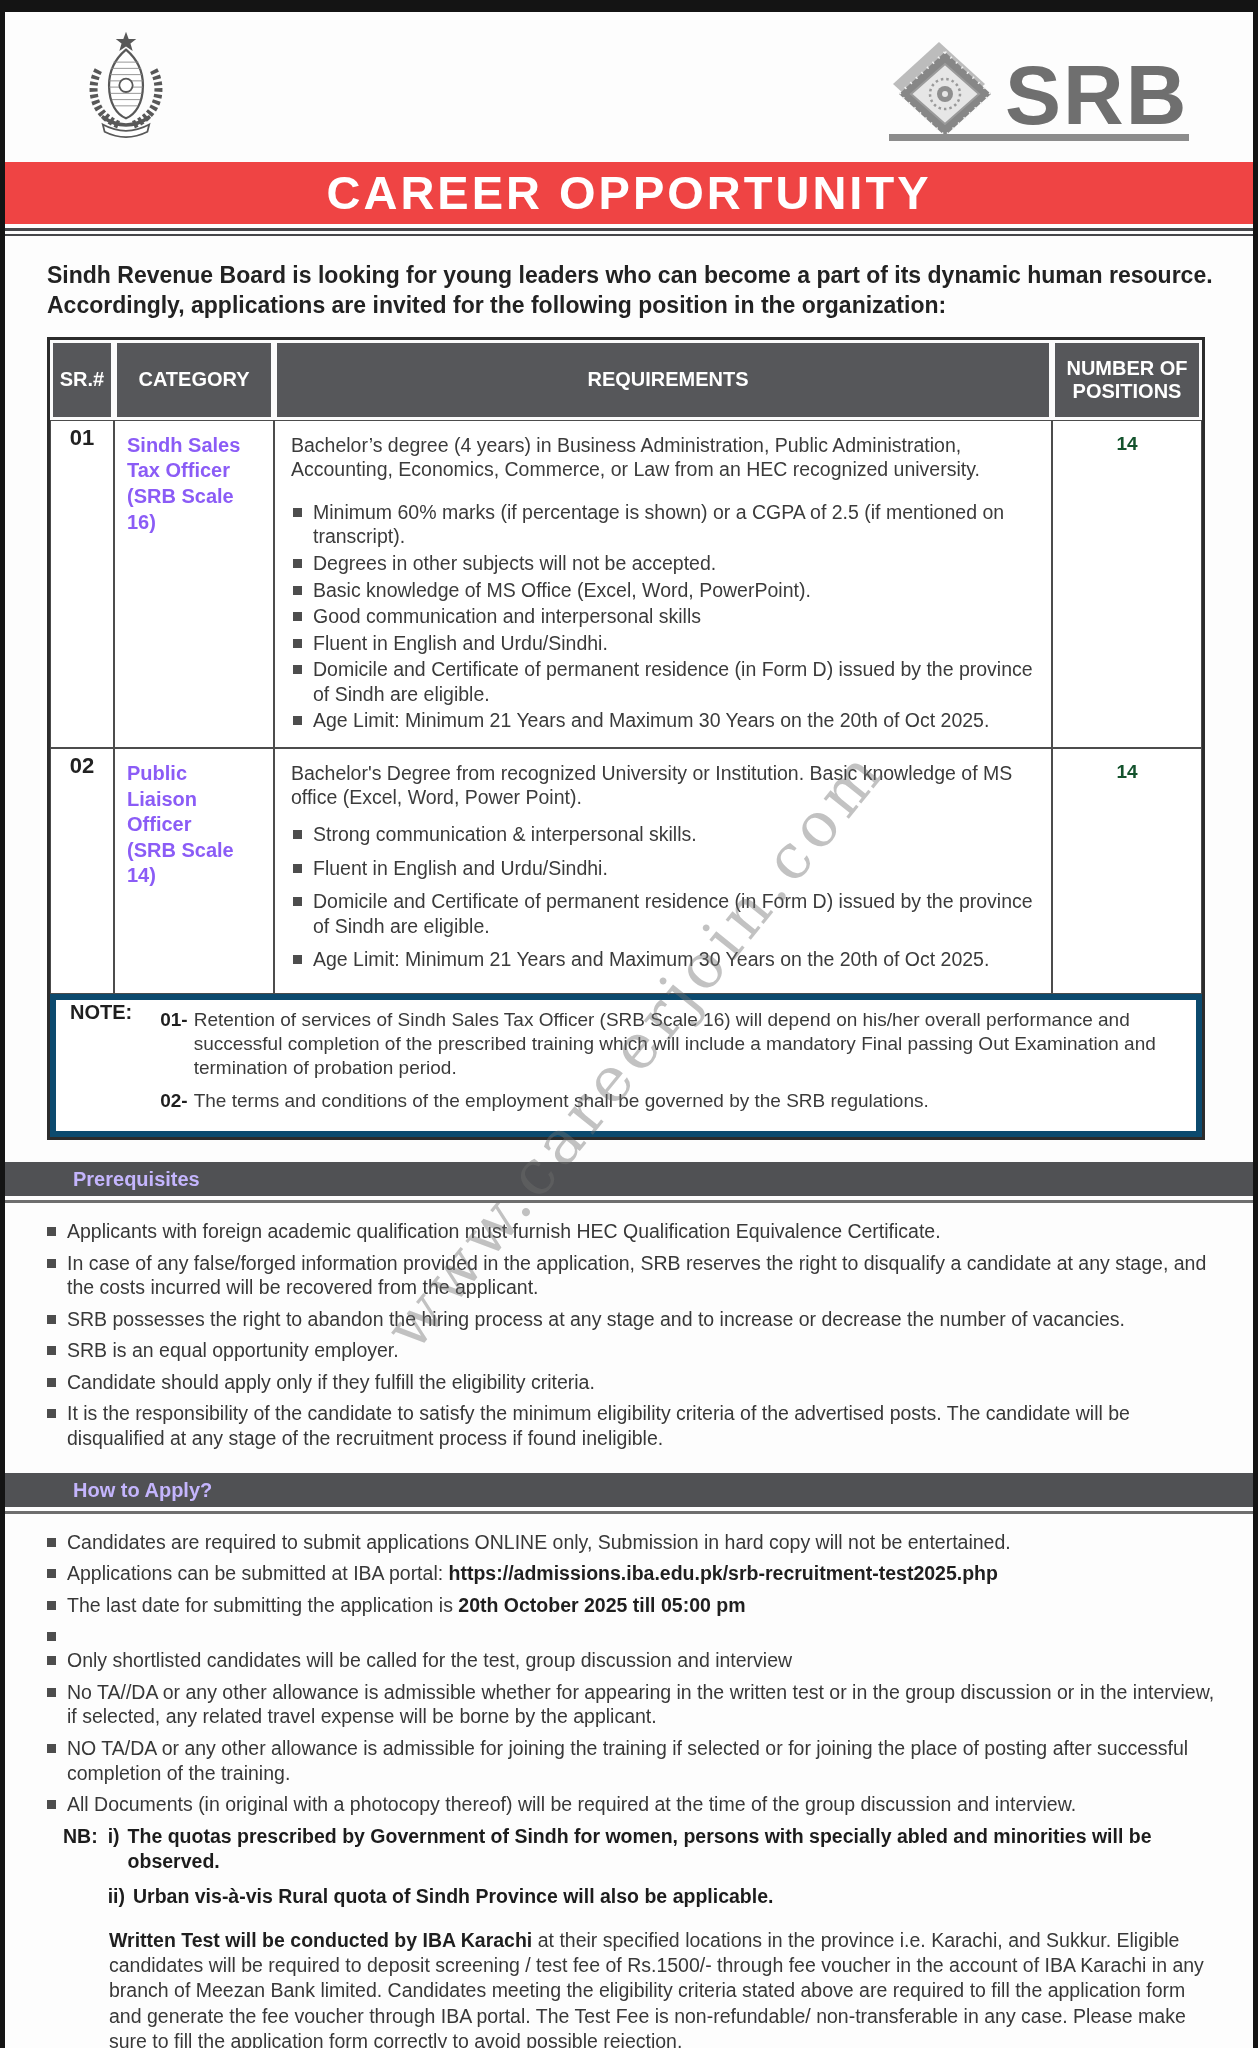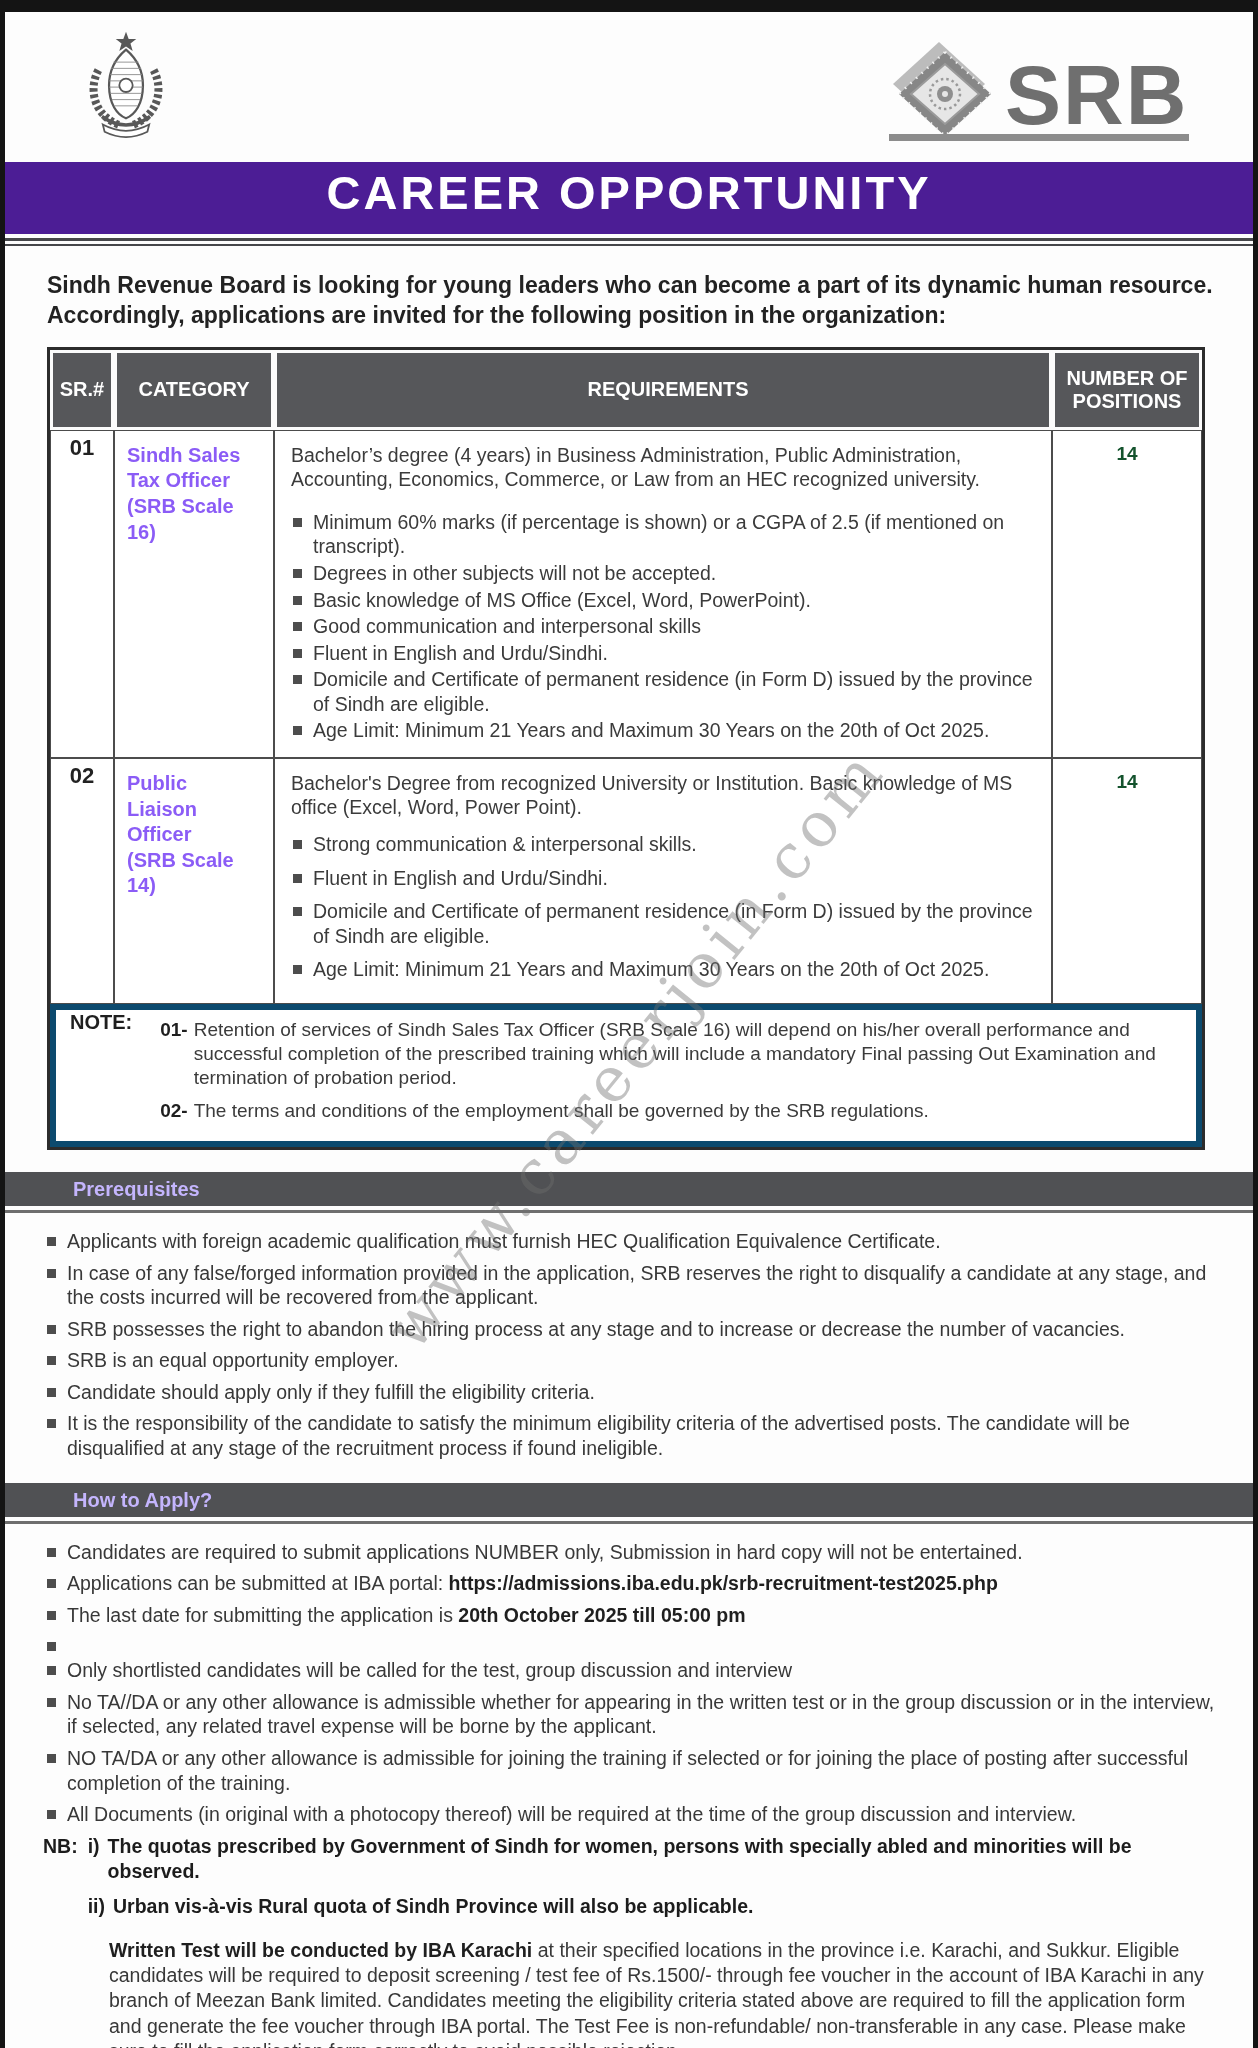--- a/index.html
+++ b/index.html
@@ -7,22 +7,22 @@
   .frame{position:relative;border:5px solid #141414;border-top:12px solid #141414;min-height:2010px;background:#fdfdfd;overflow:hidden;}
   
   .watermark{position:absolute;left:150px;top:1000px;width:960px;text-align:center;
     transform:rotate(-51deg);font-family:"DejaVu Serif", serif;font-size:62px;
     letter-spacing:6px;color:rgba(110,110,110,0.42);z-index:6;pointer-events:none;white-space:nowrap;}
   
   .masthead{display:flex;justify-content:space-between;align-items:flex-start;padding:18px 58px 6px 62px;height:126px;}
   .crest{width:118px;height:116px;}
   .srb-logo{width:312px;height:104px;margin-top:10px;}
   
-  .banner{background:#4c1d95;color:#ffffff;text-align:center;font-weight:bold;
-    font-size:47px;letter-spacing:3px;height:72px;line-height:62px;}
+  .banner{background:#ef4444;color:#ffffff;text-align:center;font-weight:bold;
+    font-size:47px;letter-spacing:3px;height:62px;line-height:62px;}
   .rule-thick{height:3px;background:#46474a;margin-top:4px;}
   .rule-thin{height:2px;background:#46474a;margin-top:3px;}
   
   .intro{margin:24px 40px 16px 42px;font-size:23px;line-height:1.32;font-weight:bold;color:#222;}
   
   .table-wrap{margin:0 48px 0 42px;border:3px solid #2c2c2c;background:#fff;}
   table{border-collapse:separate;border-spacing:0;width:100%;table-layout:fixed;}
   col.c-sr{width:64px;} col.c-cat{width:160px;} col.c-req{width:auto;} col.c-pos{width:150px;}
   th{background:#56575a;color:#fff;border:3px solid #fbfbfb;font-size:20px;
      padding:14px 4px;text-align:center;line-height:1.15;vertical-align:middle;}
@@ -46,21 +46,21 @@
   .note-num{font-weight:bold;color:#1f1f1f;flex:0 0 auto;margin-right:6px;}
   
   .section-bar{background:#505154;color:#c4b5fd;font-weight:bold;font-size:20px;
      height:34px;line-height:34px;padding-left:68px;margin-top:22px;}
   .bar-underline{height:3px;background:#6e6e6e;margin-top:4px;}
   
   ul.sec-list{list-style:none;margin:16px 34px 6px 40px;padding:0;font-size:19.5px;line-height:1.26;color:#383838;}
   ul.sec-list li{display:flex;margin-bottom:7px;}
   .b{font-weight:bold;color:#1f1f1f;}
   
-  .nb{display:flex;margin:6px 34px 0 38px;font-size:19.5px;line-height:1.3;}
+  .nb{display:flex;margin:6px 34px 0 58px;font-size:19.5px;line-height:1.3;}
   .nb-label{font-weight:bold;color:#1c1c1c;flex:0 0 auto;margin-right:10px;}
   .nb-item{display:flex;margin-bottom:10px;font-weight:bold;color:#1c1c1c;}
   .nb-num{flex:0 0 auto;margin-right:8px;}
   .written{margin:8px 34px 16px 104px;font-size:19.5px;line-height:1.3;color:#383838;}
 </style>
 </head>
 <body>
 
 <div class="frame">
 
@@ -248,21 +248,21 @@
   </ul>
 
   <div class="section-bar">
     <span>How to Apply?</span>
   </div>
   <div class="bar-underline"></div>
 
   <ul class="sec-list">
     <li>
         <span class="sq"></span>
-        <span><span>Candidates are required to submit applications NUMBER only, Submission in hard copy will not be entertained.</span><span class="b"></span></span>
+        <span><span>Candidates are required to submit applications ONLINE only, Submission in hard copy will not be entertained.</span><span class="b"></span></span>
       </li>
     <li>
         <span class="sq"></span>
         <span><span>Applications can be submitted at IBA portal: </span><span class="b">https://admissions.iba.edu.pk/srb-recruitment-test2025.php</span></span>
       </li>
     <li>
         <span class="sq"></span>
         <span><span>The last date for submitting the application is </span><span class="b">20th October 2025 till 05:00 pm</span></span>
       </li>
     <li>

